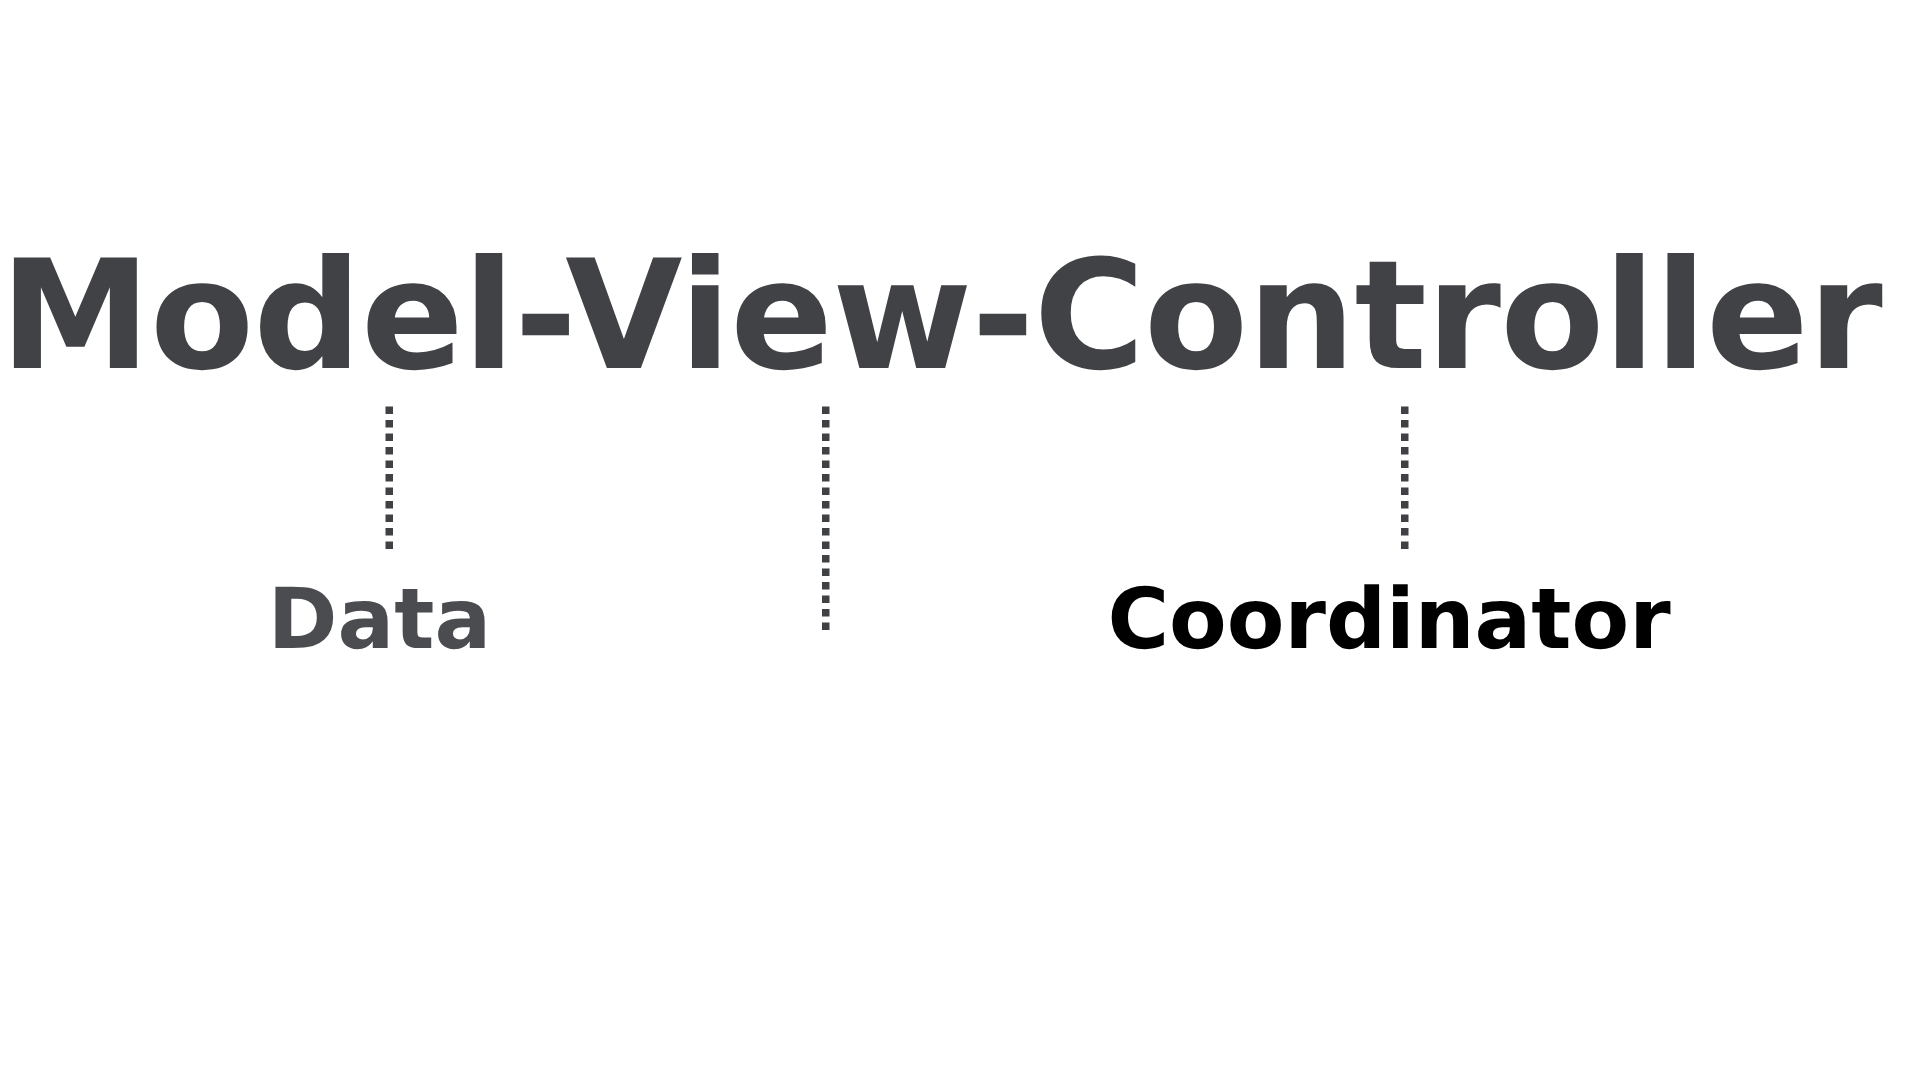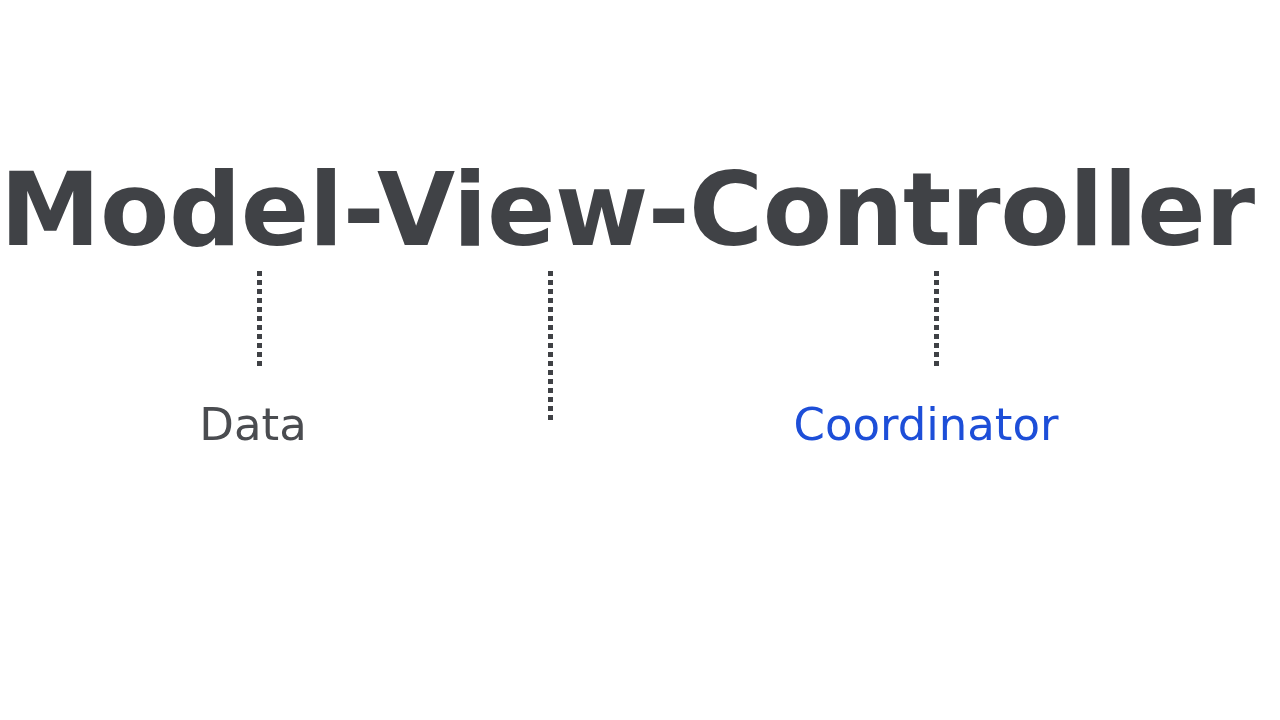--- a/index.html
+++ b/index.html
@@ -67,27 +67,26 @@
   #connector-controller {
     left: 934px;
     top: 271px;
     height: 95px;
   }
 
   
   .leaf-label {
     position: absolute;
     font-family: "DejaVu Sans", sans-serif;
-    font-weight: 400;
-    font-size: 45px;
+    font-weight: 700;
+    font-size: 56px;
     line-height: 1.0;
     color: #4a4c50;
     white-space: nowrap;
     text-align: center;
-    margin-top: 16px;
     -webkit-font-smoothing: antialiased;
   }
 
   #label-data {
     left: 53px;
     top: 386px;
     width: 400px;
   }
   #label-user-interface {
     left: 295px;
@@ -151,15 +150,15 @@
       <div class="dot" style="background: rgb(63, 65, 69);"></div>
       <div class="dot" style="background: rgb(63, 65, 69);"></div>
       <div class="dot" style="background: rgb(63, 65, 69);"></div>
       <div class="dot" style="background: rgb(63, 65, 69);"></div>
       <div class="dot" style="background: rgb(63, 65, 69);"></div>
     </div>
 
   <div class="leaf-label" id="label-data" style="color: rgb(74, 76, 80);">Data</div>
 
 
-  <div class="leaf-label" id="label-coordinator" style="color: #1d4ed8;">Coordinator</div>
+  <div class="leaf-label" id="label-coordinator" style="color: #000000;">Coordinator</div>
 
 </div>
 
 </body></html>

